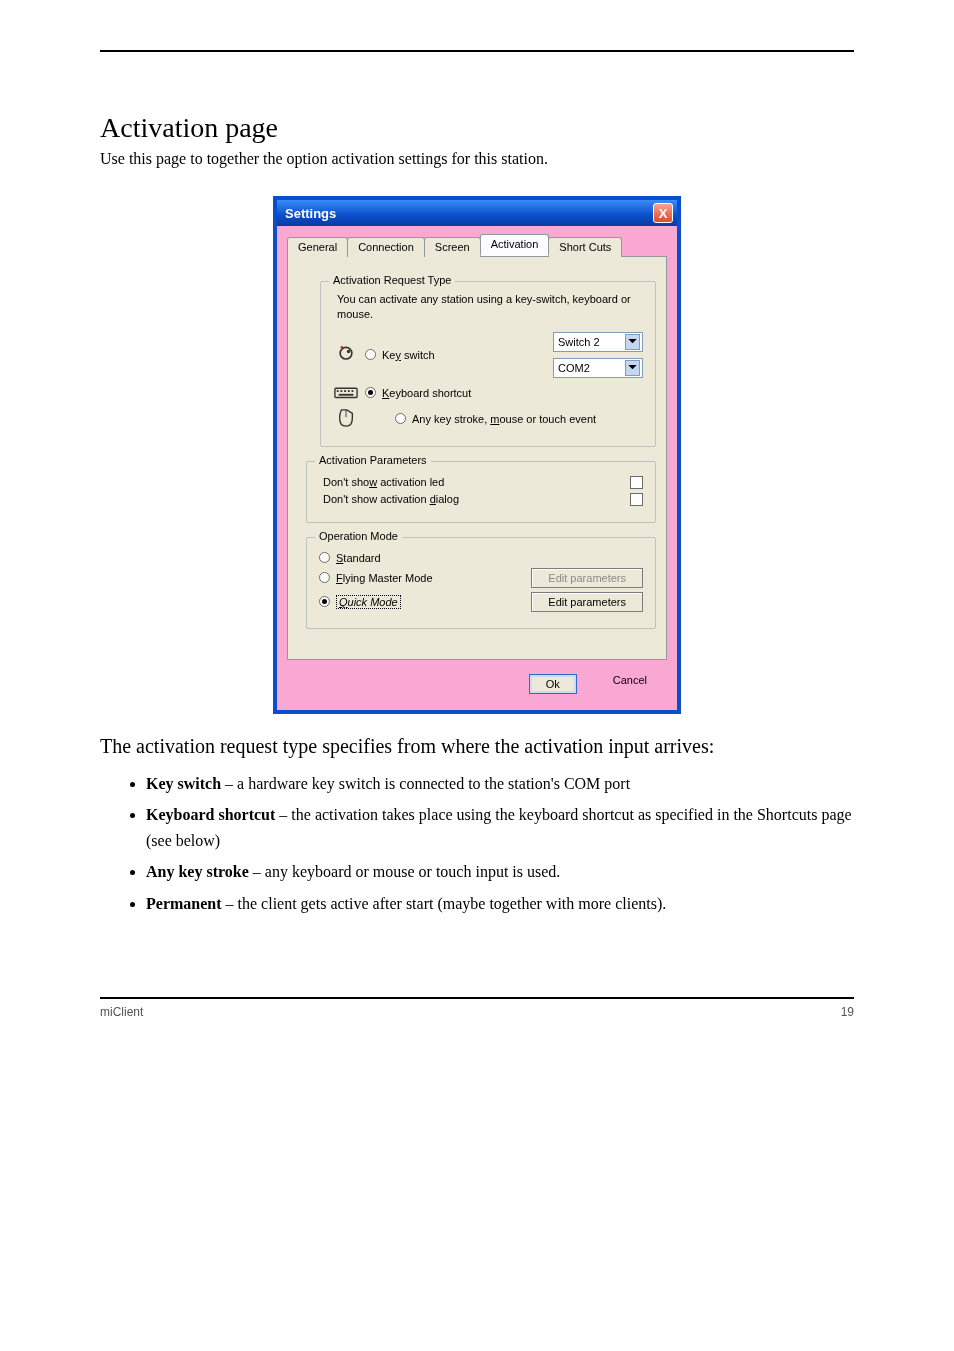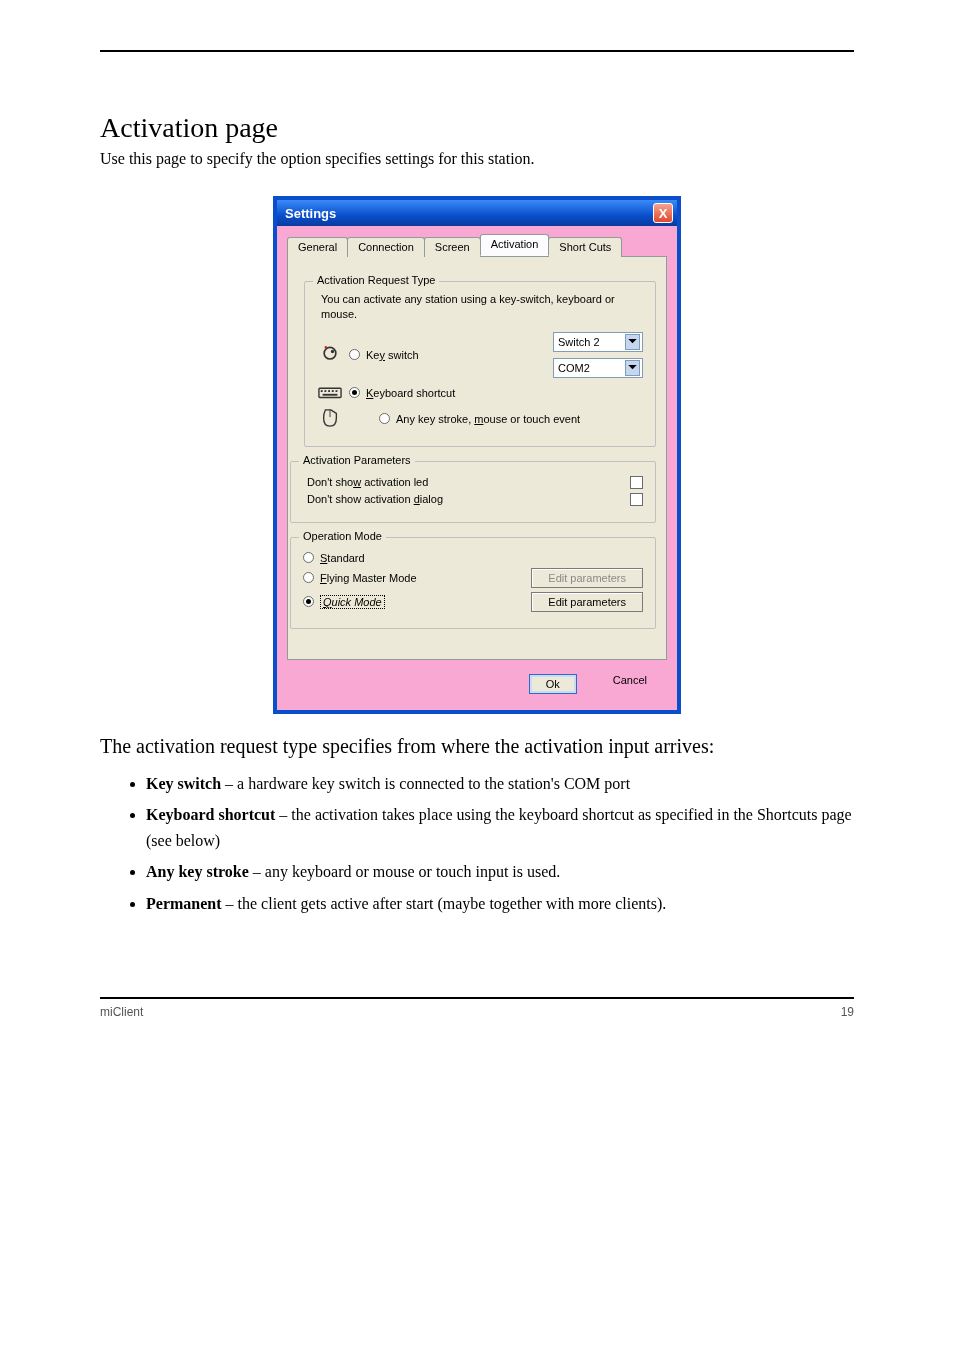--- a/index.html
+++ b/index.html
@@ -138,40 +138,40 @@
   .footer-row { display:flex; justify-content:space-between; font-size:12px; font-family: Arial, sans-serif; color:#555; padding: 6px 0 60px 0; }
 </style>
 </head>
 <body>
 
 <div class="page">
   <hr class="rule">
   <div class="header-space"></div>
 
   <div class="title">Activation page</div>
-  <div class="subtitle">Use this page to specify the option specifies settings for this station.</div>
+  <div class="subtitle">Use this page to together the option activation settings for this station.</div>
 
   <div class="centered">
     <div class="dialog">
       <div class="titlebar">
         <span class="ttl">Settings</span>
         <span class="closebtn">
           <span>X</span>
         </span>
       </div>
       <div class="dlgbody">
         <div class="tabs">
           <div class="tab">General</div>
           <div class="tab">Connection</div>
           <div class="tab">Screen</div>
           <div class="tab active">Activation</div>
           <div class="tab">Short Cuts</div>
         </div>
 
-        <div class="tabpanel" style="background:#ece9d8; border:1px solid #919b9c; border-top:none; padding:14px 10px 16px 16px;">
+        <div class="tabpanel" style="background:#ece9d8; border:1px solid #919b9c; border-top:none; padding:14px 10px 16px 32px;">
 
           <div class="group">
             <span class="group-legend">Activation Request Type</span>
             <p class="hint">You can activate any station using a key-switch, keyboard or mouse.</p>
 
             <div class="row">
               <span class="icon-slot">
                 <svg viewBox="0 0 24 24">
                     <circle cx="12" cy="11" r="7" fill="none" stroke="#333" stroke-width="2"></circle>
                     <circle cx="15" cy="9" r="2" fill="#333"></circle>

